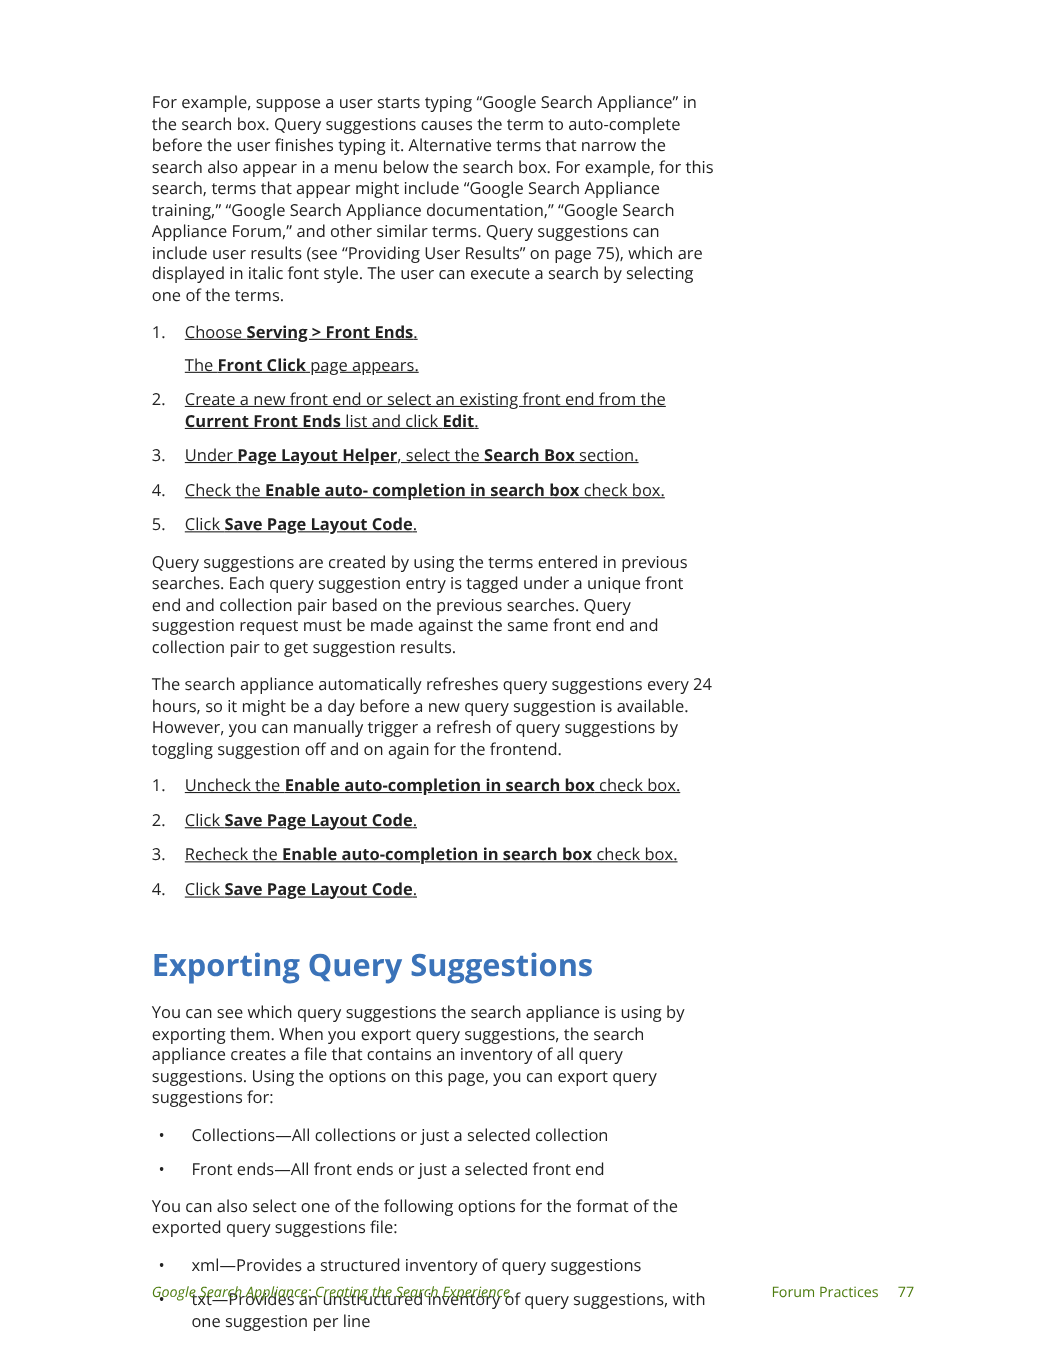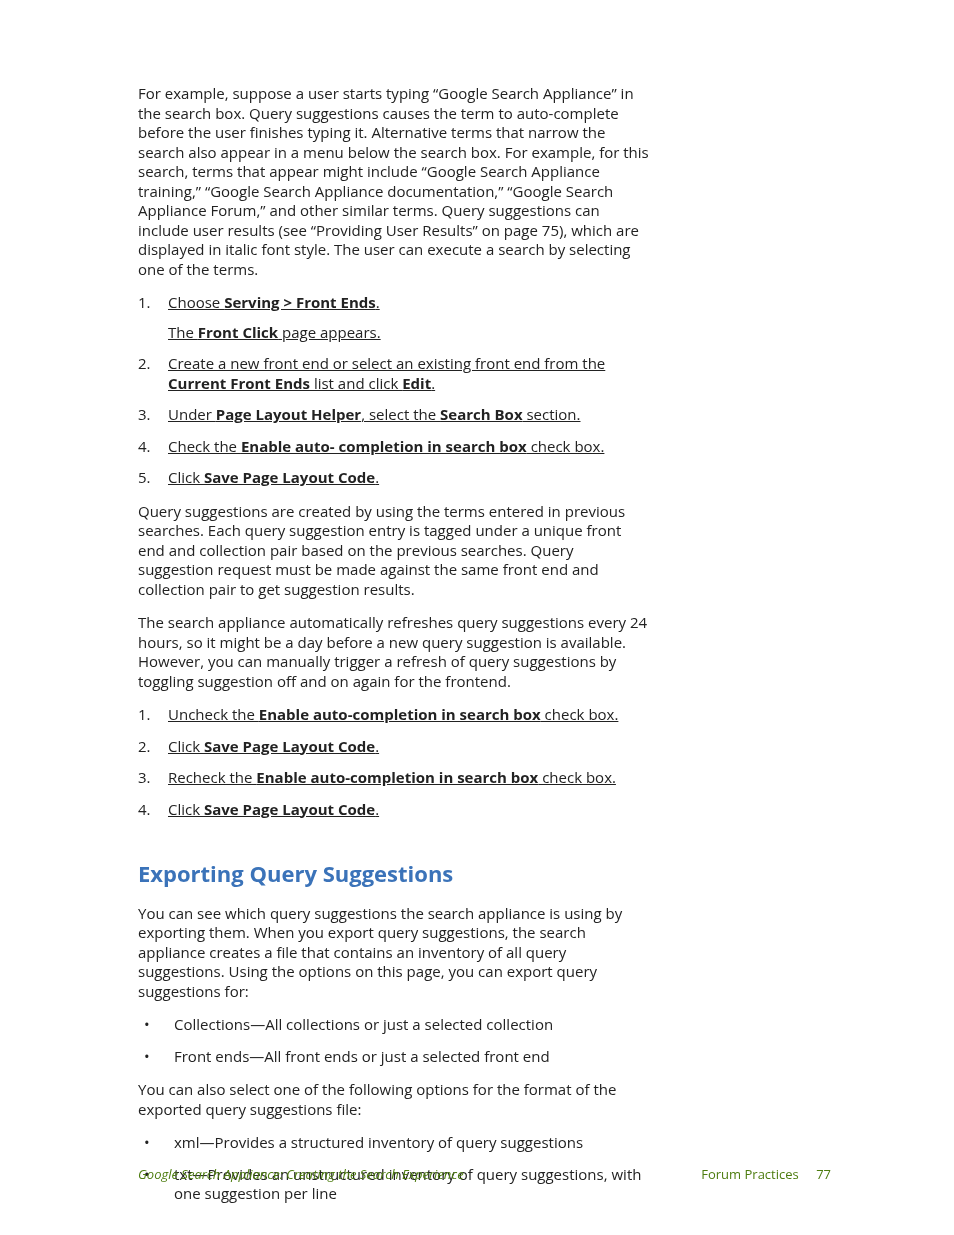--- a/index.html
+++ b/index.html
@@ -44,21 +44,21 @@
   }
   .bli .bullet {
     min-width: 30px;
     text-align: left;
     padding-left: 6px;
   }
   .bli .txt { flex: 1; }
   h2.sect {
     color: #3b73b9;
     font-weight: 700;
-    font-size: 22px;
+    font-size: 28px;
     margin: 40px 0 16px 0;
   }
   .bold { font-weight: 700; }
   .footer {
     position: absolute;
     bottom: 52px;
     left: 138px;
     right: 123px;
     display: flex;
     justify-content: space-between;

